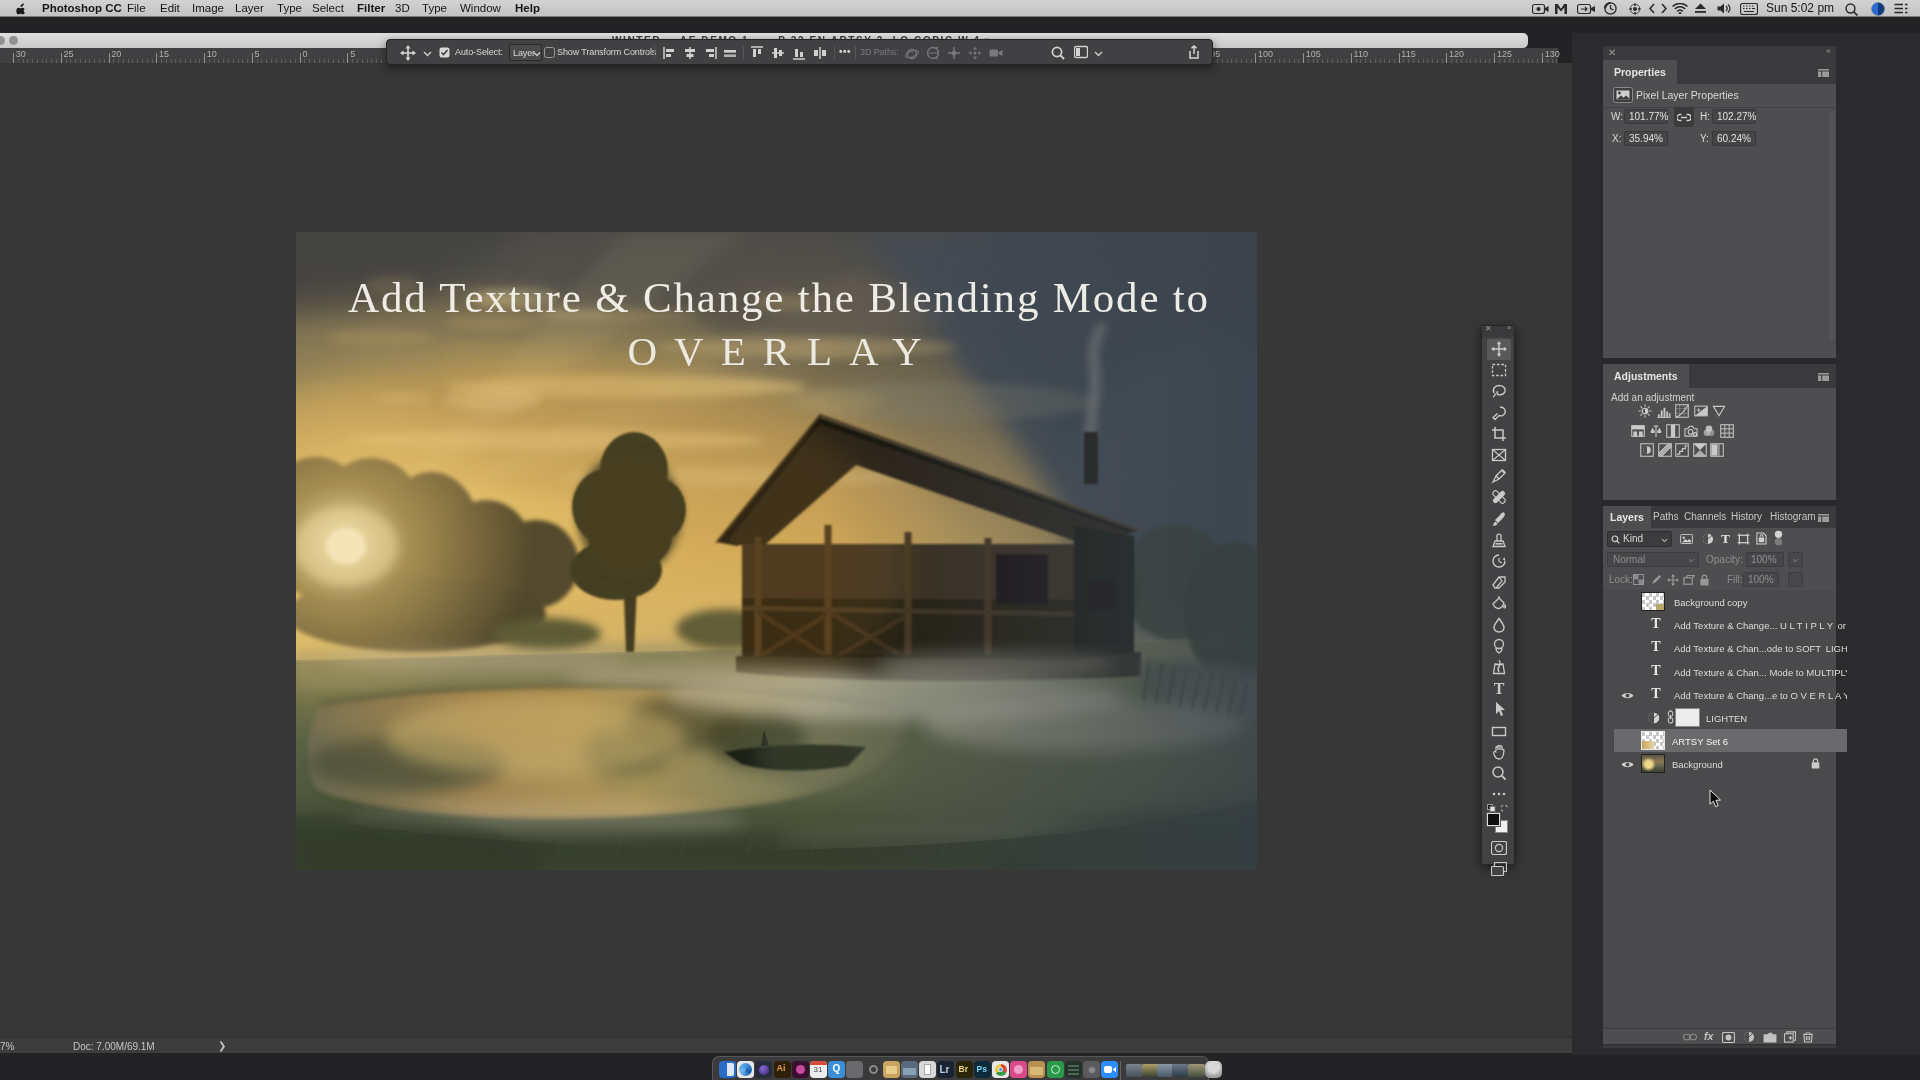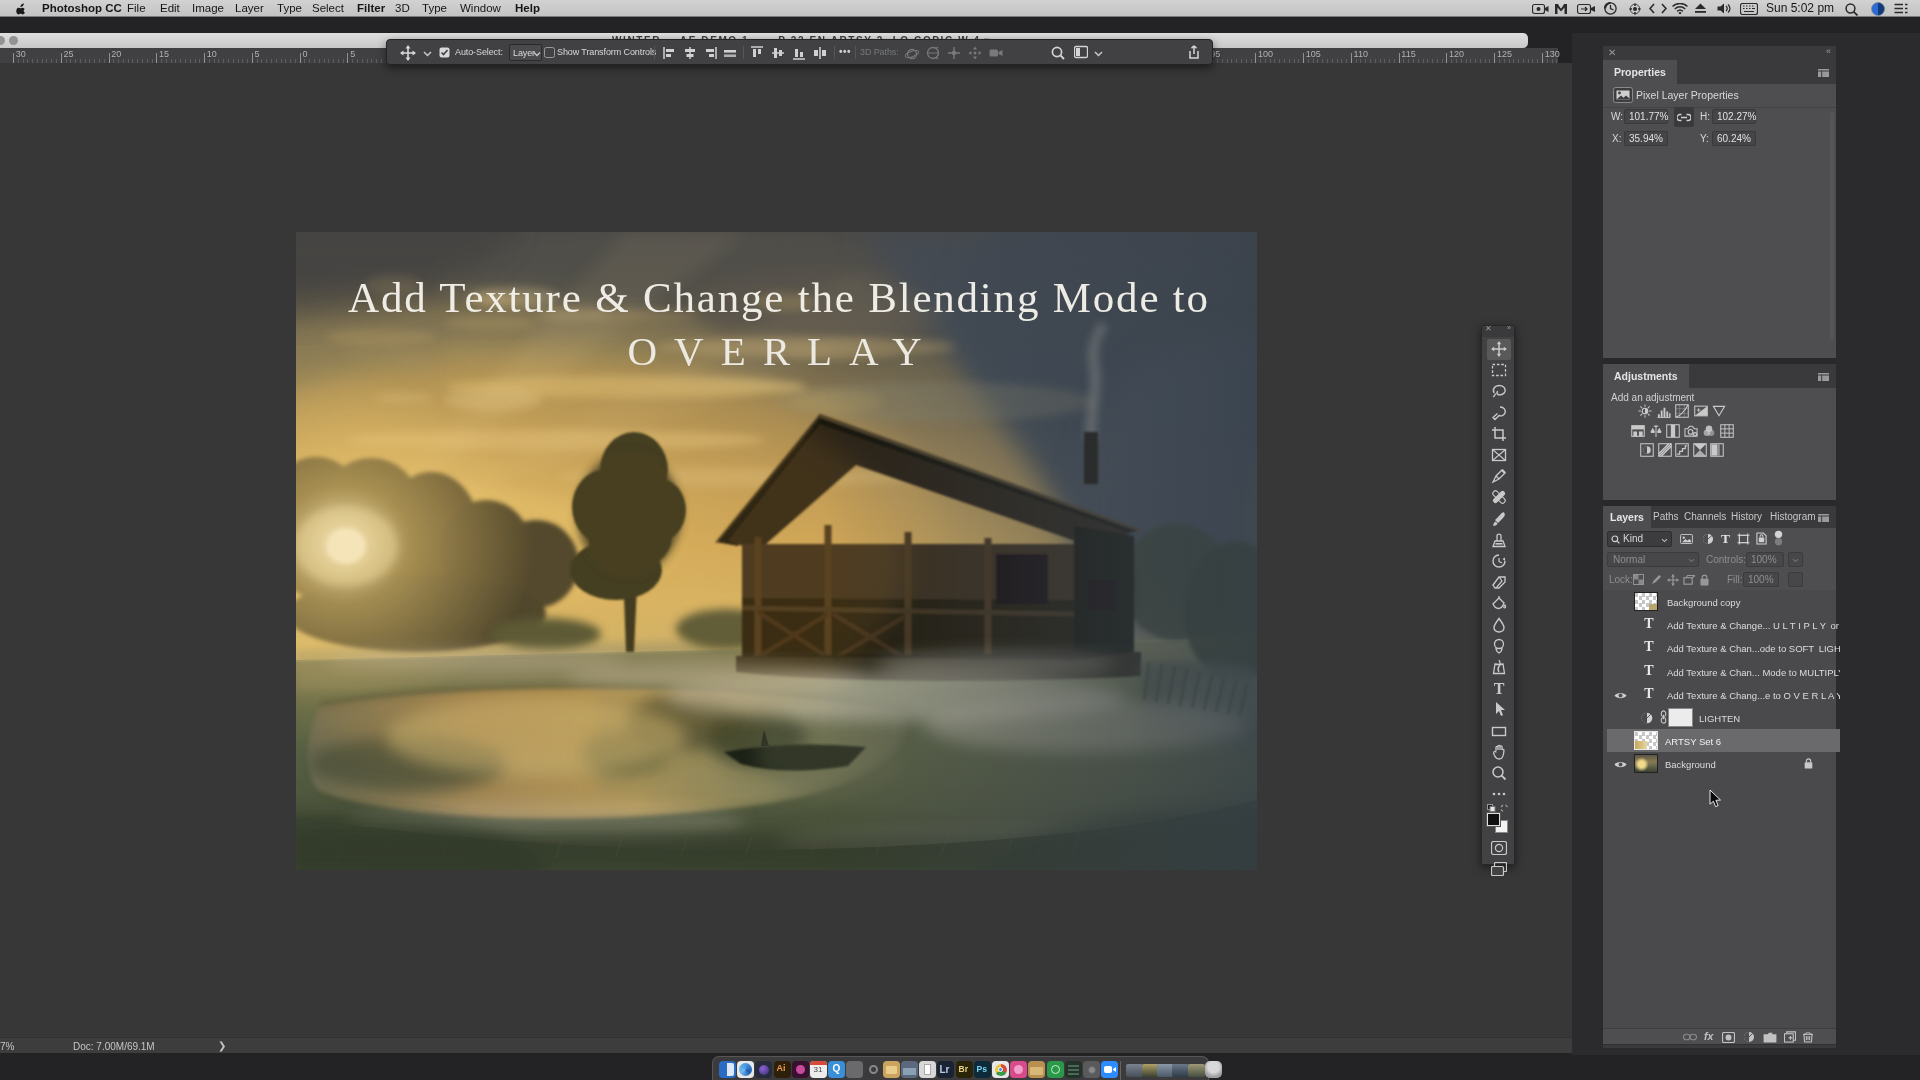--- a/index.html
+++ b/index.html
@@ -23,21 +23,21 @@
      background-position:13.2px 5px, 13.2px 11px;
      background-repeat:no-repeat;
   }
   #ruler span { position:absolute; top:1px; }
   #canvas { position:absolute; left:0; top:63px; width:1572px; height:974px; background:#373737; z-index:1;}
   #optbar { position:absolute; left:386px; top:39px; width:827px; height:26px; background:#414143; border:1px solid #232323; border-radius:4px; box-shadow:0 3px 8px rgba(0,0,0,.5); color:#d8d8d8; font-size:9px; letter-spacing:-0.1px; z-index:10;}
   #optbar .it { position:absolute; top:0; height:24px; line-height:24px; white-space:nowrap;}
   #statusbar { position:absolute; left:0; top:1037px; width:1572px; height:16px; background:#3d3d3d; border-top:1px solid #303032; color:#c5c5c5; font-size:10px; z-index:6;}
   #rightbg { position:absolute; left:1572px; top:33px; width:348px; height:1022px; background:#2b2b2d; z-index:2;}
   #panelwrap { position:absolute; left:1603px; top:46px; width:233px; z-index:7; font-size:10px;}
-  .lrow { position:absolute; left:4px; width:233px; height:23.2px; overflow:hidden;padding-left:20px; }
+  .lrow { position:absolute; left:11px; width:233px; height:23.2px; overflow:hidden;padding-left:20px; }
   .inbox { position:absolute; background:#454547; border:1px solid #39393b; border-radius:2px; color:#e0e0e0; font-size:10px; }
   #dock { position:absolute; left:712px; top:1056px; width:497px; height:30px; background:rgba(62,62,64,.9); border:1px solid rgba(120,120,120,.45); border-radius:7px; z-index:8;}
   .dicon { position:absolute; top:4px; width:17px; height:17px; border-radius:4px; }
   #toolbar { position:absolute; left:1481px; top:325px; width:34px; height:540px; background:#424244; border:1px solid #272727; border-radius:2px; box-shadow:0 3px 10px rgba(0,0,0,.5); z-index:9;}
   .tool { position:absolute; left:5px; width:24px; height:21px; }
   svg { display:block; }
   .ic { position:absolute; }
 </style>
 </head>
 <body>
@@ -583,21 +583,21 @@
  <svg class="ic" style="left:170px;top:2px;" width="11" height="16" viewBox="0 0 12 17">
           <circle cx="6" cy="4.5" r="4" fill="#d4d4d4"></circle>
           <circle cx="6" cy="12.5" r="4" fill="#7c7c7e"></circle>
         </svg>
 </div>
       <div style="position:relative;height:20px;background:#4e4e50;">
  <div style="position:absolute;left:4px;top:2px;width:92px;height:15px;background:#47474a;border:1px solid #3c3c3e;border-radius:2px;color:#8e8e90;font-size:10px;line-height:13px;padding-left:5px;">Normal</div>
  <svg class="ic" style="left:85px;top:8px;" width="7" height="5" viewBox="0 0 9 7">
           <path d="M1,1.5 L4.5,5 L8,1.5" stroke="#737376" stroke-width="1.5" fill="none"></path>
         </svg>
- <span style="position:absolute;left:103px;top:4px;color:#8e8e90;">Controls:</span>
+ <span style="position:absolute;left:103px;top:4px;color:#8e8e90;">Opacity:</span>
  <div style="position:absolute;left:143px;top:2px;width:38px;height:15px;background:#47474a;border:1px solid #3c3c3e;border-radius:2px;color:#8e8e90;font-size:10px;line-height:13px;padding-left:4px;">100%</div>
  <div style="position:absolute;left:185px;top:2px;width:15px;height:15px;background:#47474a;border:1px solid #3c3c3e;border-radius:2px;"></div>
  <svg class="ic" style="left:189px;top:8px;" width="7" height="5" viewBox="0 0 9 7">
           <path d="M1,1.5 L4.5,5 L8,1.5" stroke="#737376" stroke-width="1.5" fill="none"></path>
         </svg>
 </div>
       <div style="position:relative;height:20px;background:#4e4e50;color:#8e8e90;">
  <span style="position:absolute;left:6px;top:4px;">Lock:</span>
  <svg class="ic" style="left:30px;top:4px;" width="11" height="11" viewBox="0 0 12 12">
           <rect x="0.5" y="0.5" width="11" height="11" stroke="#98989a" fill="none"></rect>

